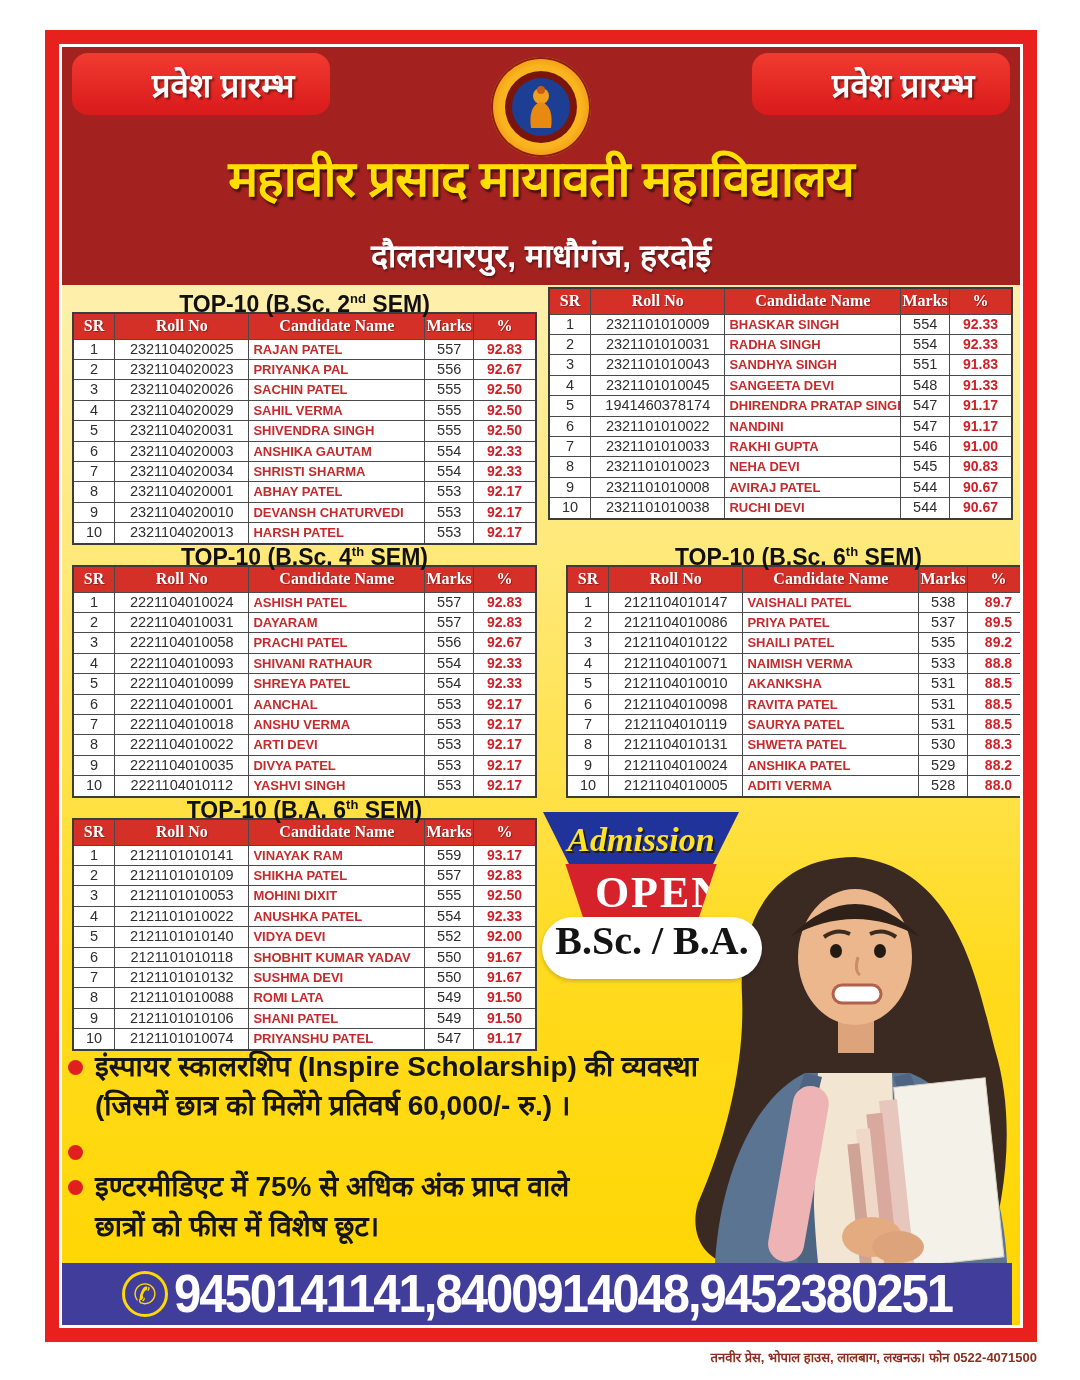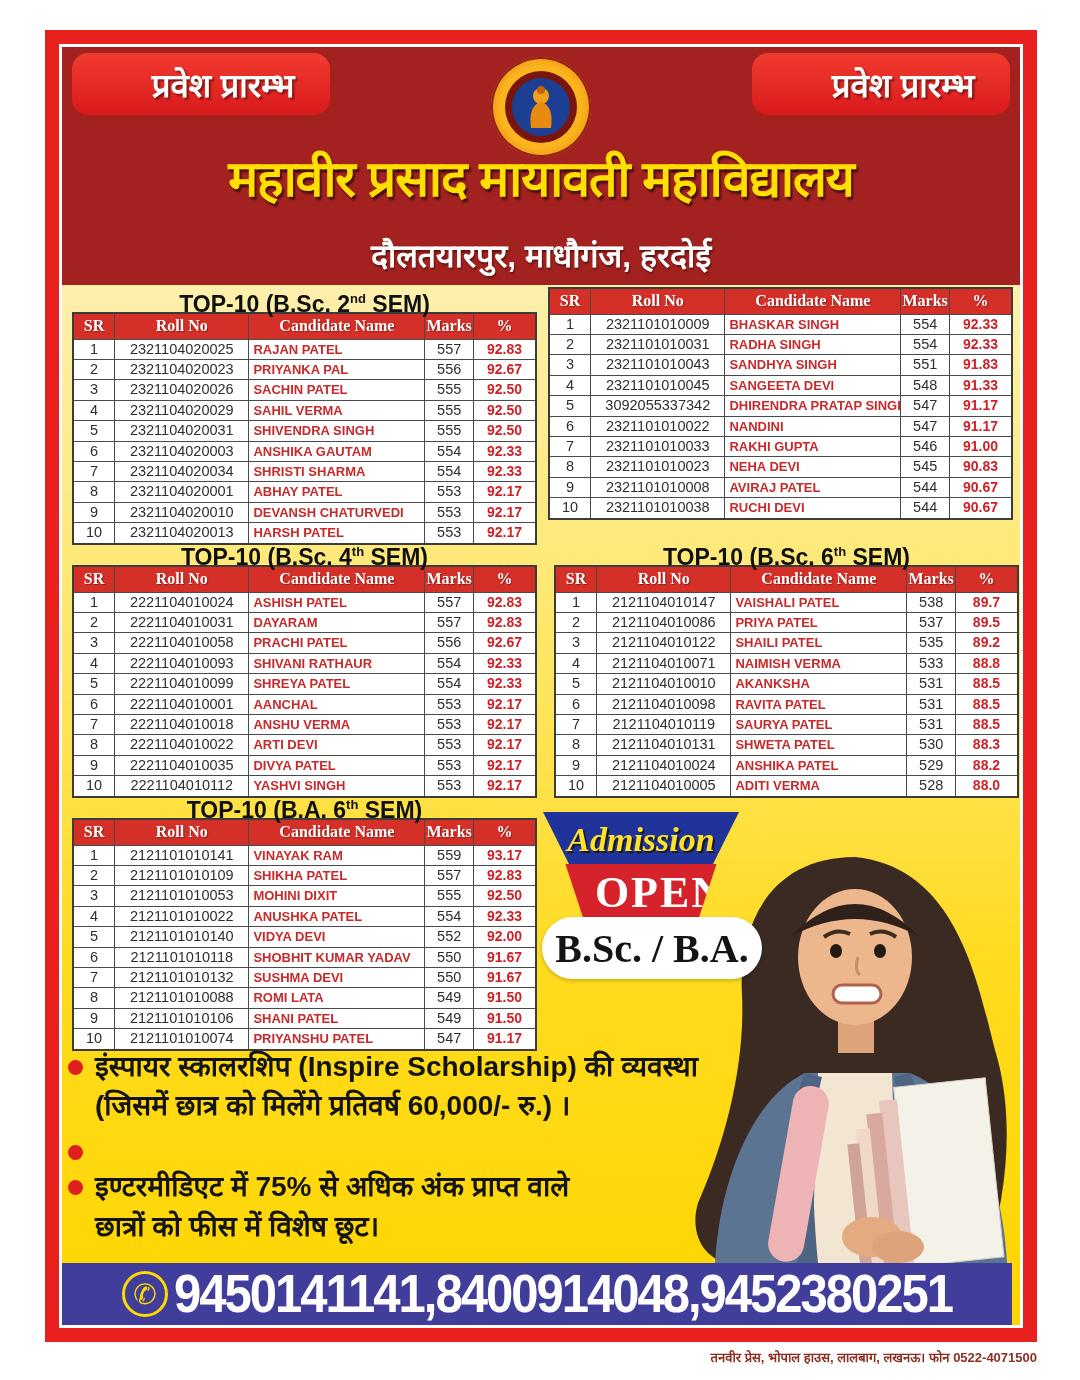--- a/index.html
+++ b/index.html
@@ -31,21 +31,21 @@
                   font-size:50px; font-weight:bold; color:#ffdf00; white-space:nowrap;
                   text-shadow:2px 3px 2px rgba(0,0,0,.55); letter-spacing:-1px; }
   .address { position:absolute; left:0; top:186px; width:100%; text-align:center;
              font-size:32px; font-weight:bold; color:#ffffff; text-shadow:1px 2px 2px rgba(0,0,0,.4); }
 
   
   .tbl-block { position:absolute; width:465px; z-index:3; }
   #tblock0 { left:10px;  top:240px; }
   #tblock1 { left:486px; top:240px; }
   #tblock2 { left:10px;  top:493px; }
-  #tblock3 { left:492px; top:493px; }
+  #tblock3 { left:504px; top:493px; }
   #tblock4 { left:10px;  top:746px; }
   .tbl-title { text-align:center; font-size:23px; font-weight:bold; color:#101010; height:25px; line-height:23px; }
   .tbl-title sup { font-size:13px; }
   table.top10 { width:100%; border-collapse:collapse; table-layout:fixed; background:#fff; border:2px solid #3c3c3c; }
   table.top10 th, table.top10 td { border:1px solid #4a4a4a; overflow:hidden; white-space:nowrap; }
   table.top10 th { background:#d53028; color:#fff; height:26px; font-size:16px;
                    font-family:"Liberation Serif", serif; font-weight:bold; text-shadow:1px 1px 1px rgba(0,0,0,.35); }
   table.top10 td { height:19.4px; line-height:19.4px; font-size:14.5px; color:#2e2e2e; text-align:center; }
   table.top10 th:nth-child(1), table.top10 td:nth-child(1) { width:9%; }
   table.top10 th:nth-child(2), table.top10 td:nth-child(2) { width:29%; }
@@ -59,21 +59,21 @@
   .adm-blue { position:absolute; left:481px; top:765px; width:196px; height:55px; background:#20339b;
               clip-path:polygon(0 0,100% 0,86% 100%,14% 100%); z-index:4;
               display:flex; align-items:center; justify-content:center; }
   .adm-blue span { font-family:"Liberation Serif", serif; font-style:italic; font-weight:bold;
                    font-size:34px; color:#ffe32b; text-shadow:2px 2px 0 #1a1a1a; }
   .adm-open { position:absolute; left:495px; top:817px; width:168px; height:56px; background:#d6232b;
               clip-path:polygon(5% 0,95% 0,84% 100%,16% 100%); z-index:4;
               display:flex; align-items:center; justify-content:center; }
   .adm-open span { font-family:"Liberation Serif", serif; font-weight:bold; font-size:44px; color:#fff; letter-spacing:2px;margin-left:38px; }
   .adm-pill { position:absolute; left:480px; top:870px; width:220px; height:62px; background:#ffffff;
-              border-radius:31px; z-index:4; display:flex; align-items:center; justify-content:center;
+              border-radius:31px; z-index:4; display:flex; justify-content:center;
               box-shadow:0 2px 4px rgba(0,0,0,.2); }
   .adm-pill span { font-family:"Liberation Serif", serif; font-weight:bold; font-size:40px; color:#141414; }
 
   
   .photo { position:absolute; left:578px; top:798px; width:395px; height:418px; z-index:1; }
 
   
   .benefits { position:absolute; left:6px; top:1000px; width:700px; z-index:3; }
   .benefit { display:flex; gap:12px; margin-bottom:7px; }
   .dot { width:15px; height:15px; border-radius:50%; background:#e0201e; margin-top:13px; flex:none; }
@@ -240,21 +240,21 @@
             </tr>
             <tr>
               <td class="c0">4</td>
               <td class="c1">2321101010045</td>
               <td class="c2">SANGEETA DEVI</td>
               <td class="c3">548</td>
               <td class="c4">91.33</td>
             </tr>
             <tr>
               <td class="c0">5</td>
-              <td class="c1">3092055337342</td>
+              <td class="c1">1941460378174</td>
               <td class="c2">DHIRENDRA PRATAP SINGH</td>
               <td class="c3">547</td>
               <td class="c4">91.17</td>
             </tr>
             <tr>
               <td class="c0">6</td>
               <td class="c1">2321101010022</td>
               <td class="c2">NANDINI</td>
               <td class="c3">547</td>
               <td class="c4">91.17</td>

